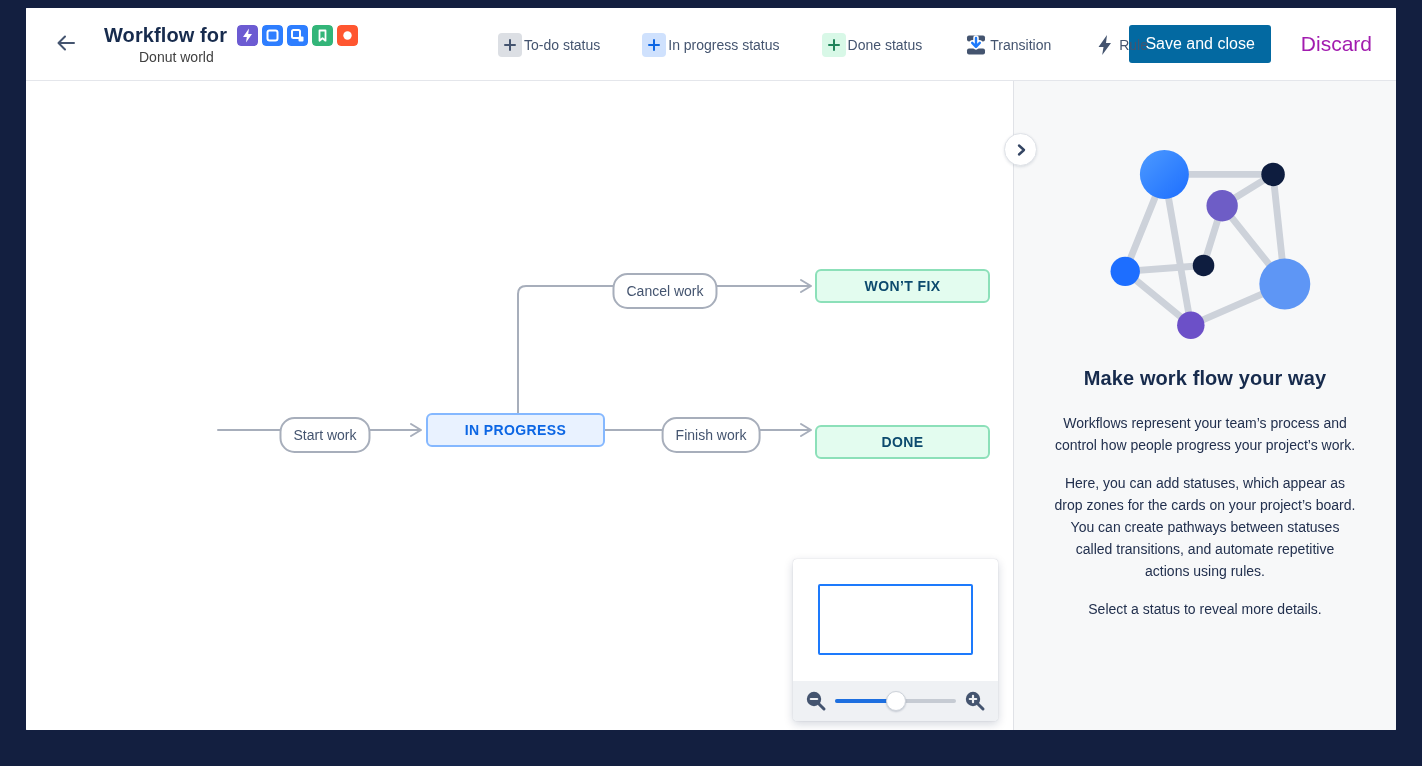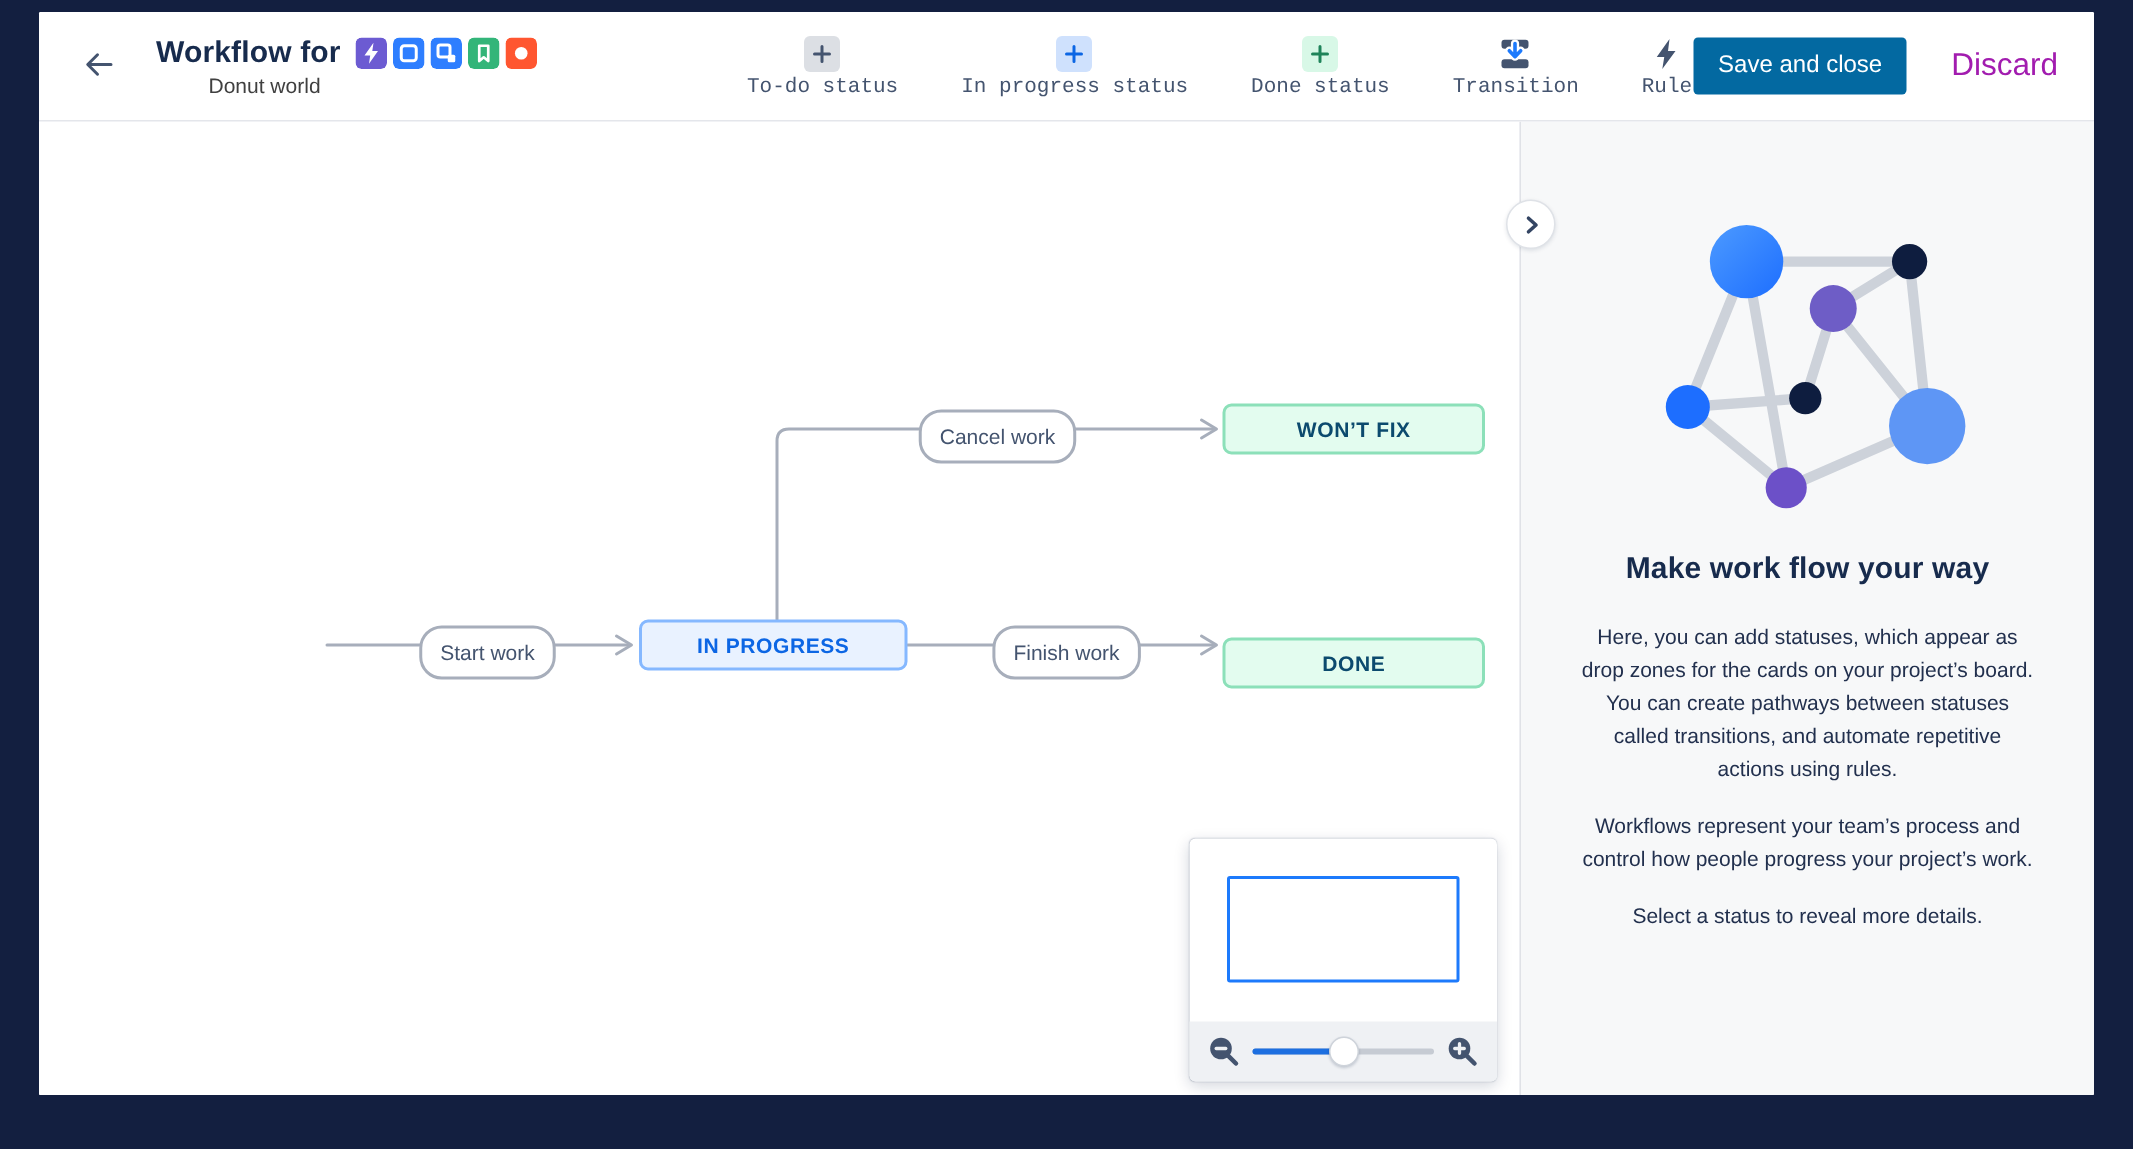--- a/index.html
+++ b/index.html
@@ -33,22 +33,22 @@
   .page-title { font-size: 20px; font-weight: 700; color: #172B4D; letter-spacing: .1px; }
   .proj-icons { display: flex; gap: 4px; }
   .proj-icon { width: 21px; height: 21px; border-radius: 4px; display: block; }
   .subtitle { font-size: 14px; color: #404040; margin-left: 35px; }
 
   .toolbar {
     position: absolute; left: 472px; top: 0; height: 73px;
     display: flex; align-items: center; gap: 42px;
   }
   .tool-item {
-    display: flex; flex-direction: column; align-items: center; gap: 2px;
-    cursor: pointer; background: transparent; border: none; font-family: Liberation Mono, monospace;
+    display: flex; flex-direction: row; align-items: center; gap: 2px;
+    cursor: pointer; background: transparent; border: none;
   }
   .tool-chip {
     width: 24px; height: 24px; border-radius: 4px;
     display: flex; align-items: center; justify-content: center;
   }
   .chip-todo { background: #DCDFE4; }
   .chip-inprogress { background: #CFE1FD; }
   .chip-done { background: #D8F8E7; }
   .tool-label { font-size: 14px; color: #44546F; }
 
@@ -305,20 +305,20 @@
         <circle cx="137" cy="70" r="16" fill="#6E5DC6"></circle>
         <circle cx="38" cy="137" r="15" fill="#1D6EFF"></circle>
         <circle cx="118" cy="131" r="11" fill="#0E1D3F"></circle>
         <circle cx="201" cy="150" r="26" fill="#5E96F5"></circle>
         <circle cx="105" cy="192" r="14" fill="#6C50C8"></circle>
       </svg>
 
       <h2 class="panel-heading">Make work flow your way</h2>
 
       <div class="panel-text">
+        <p>Workflows represent your team’s process and control how people progress your project’s work.</p>
         <p>Here, you can add statuses, which appear as drop zones for the cards on your project’s board. You can create pathways between statuses called transitions, and automate repetitive actions using rules.</p>
-        <p>Workflows represent your team’s process and control how people progress your project’s work.</p>
         <p>Select a status to reveal more details.</p>
       </div>
     </aside>
 
   </div>
 </div>
 
 </body></html>

